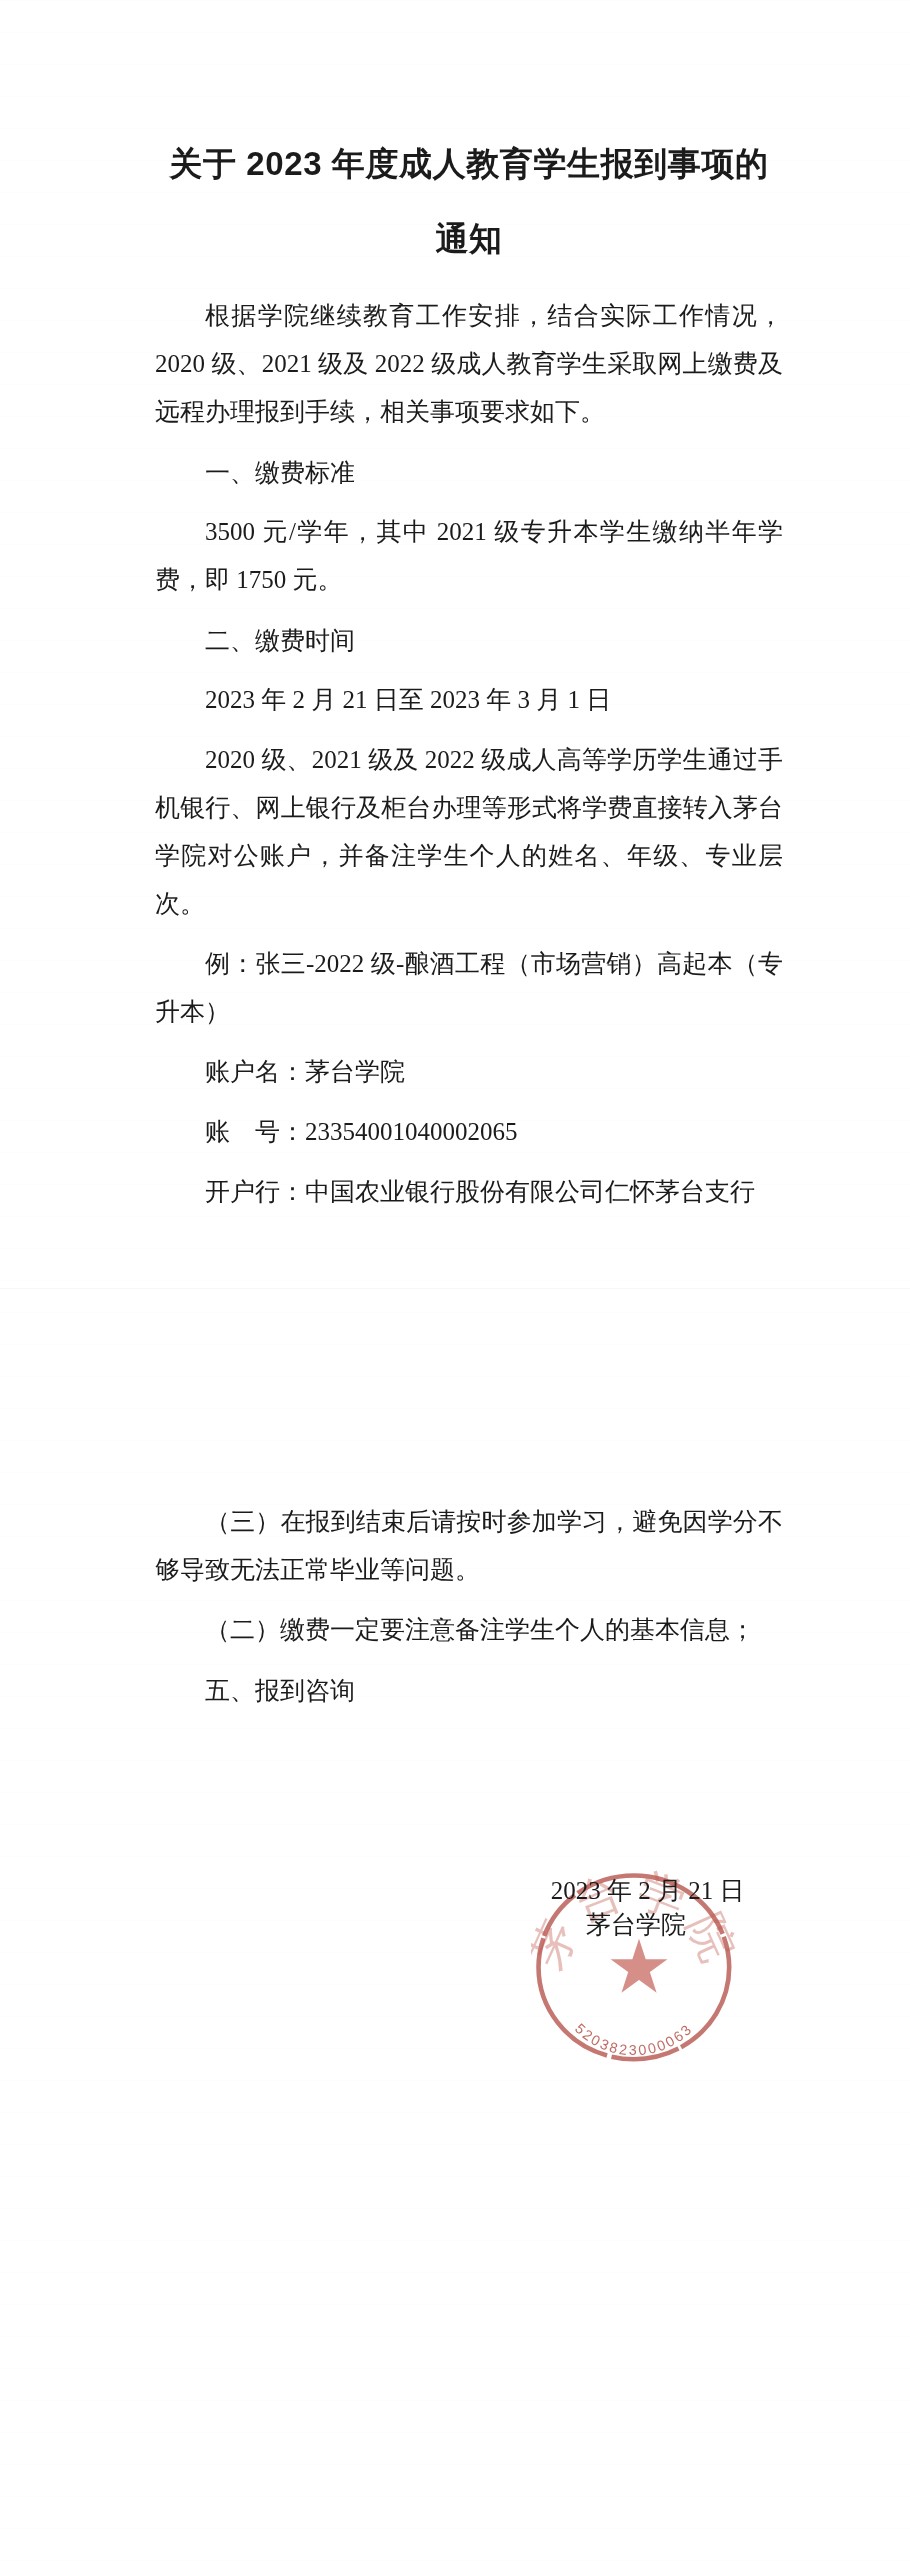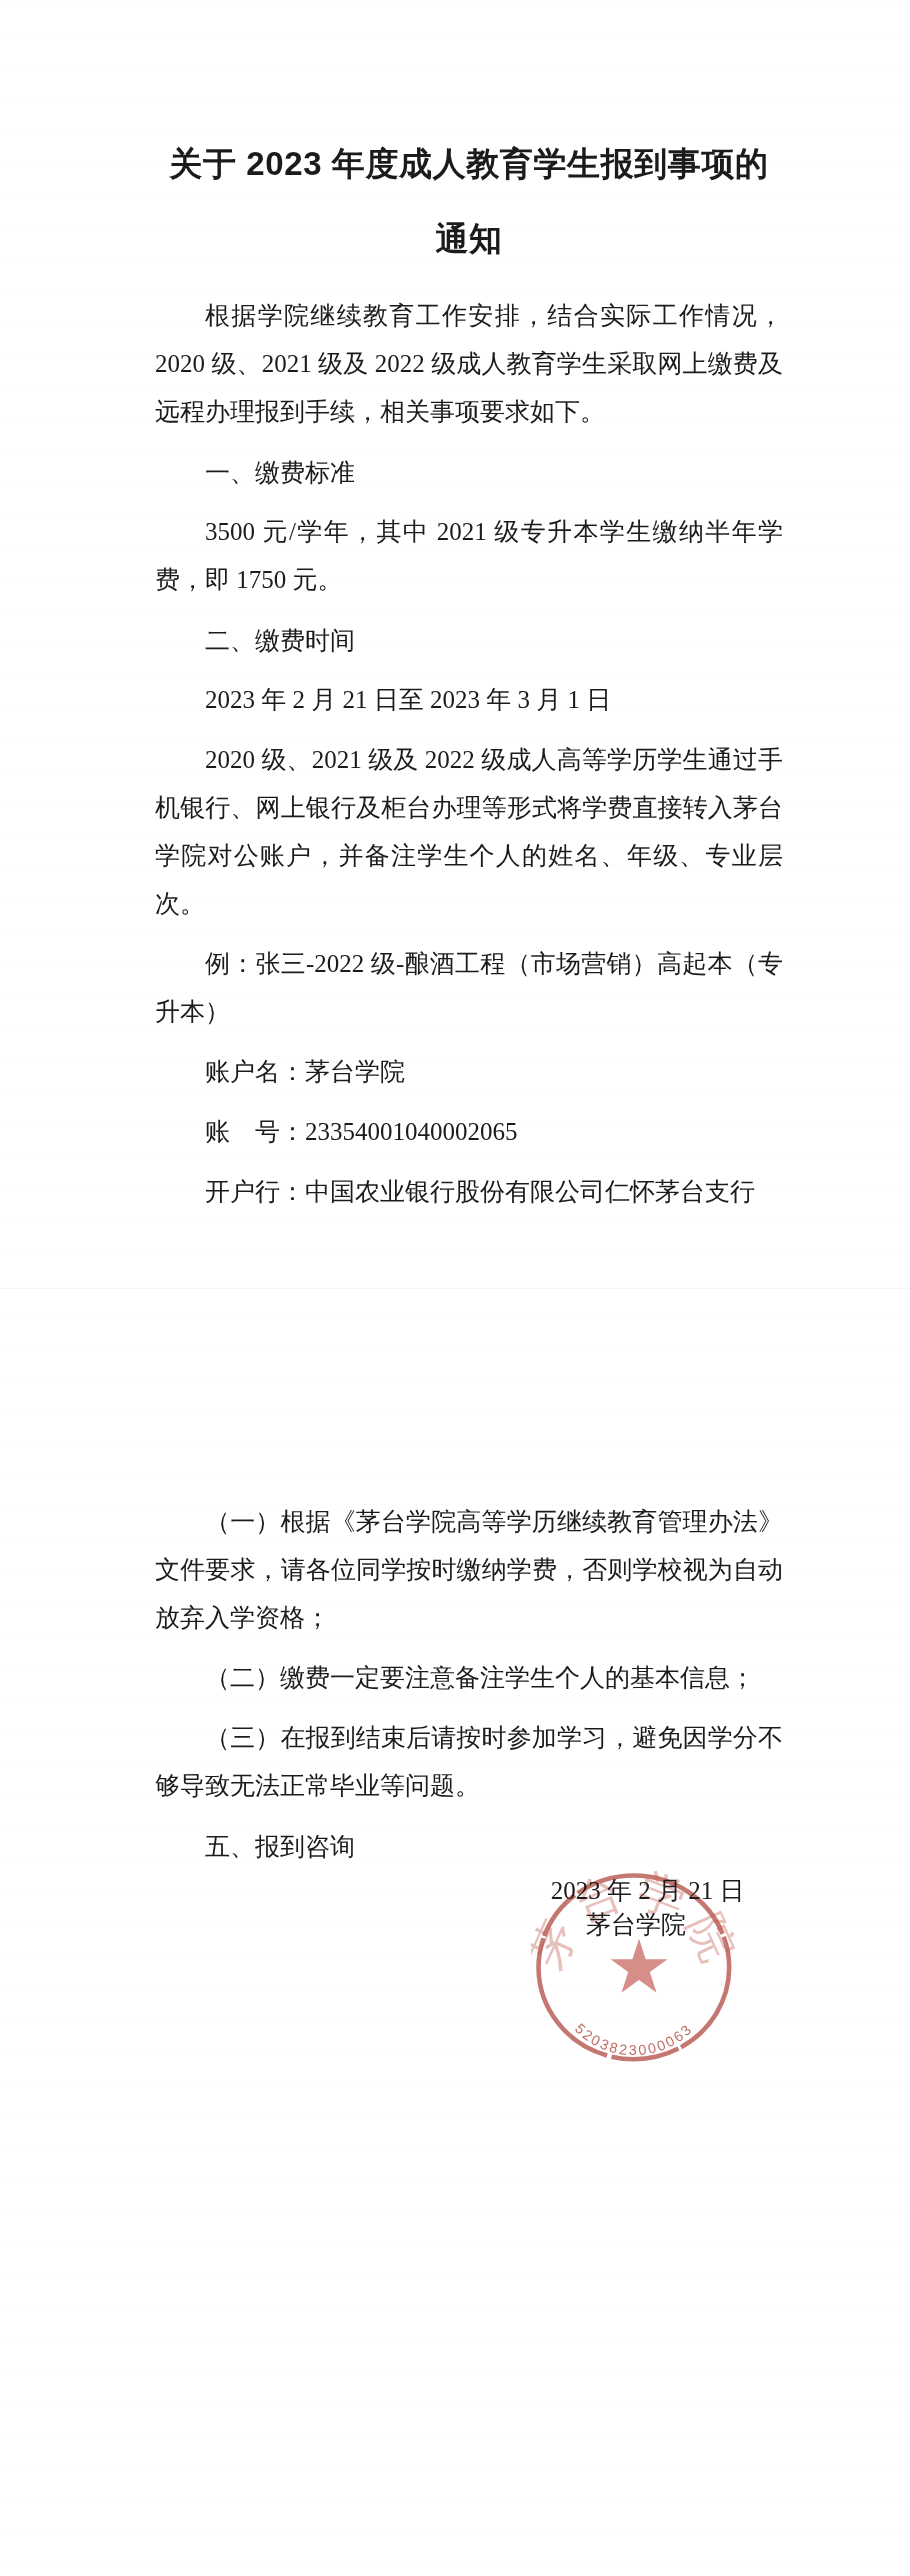--- a/index.html
+++ b/index.html
@@ -119,23 +119,22 @@
     <p class="heading">二、缴费时间</p>
     <p class="para">2023 年 2 月 21 日至 2023 年 3 月 1 日</p>
     <p class="para">2020 级、2021 级及 2022 级成人高等学历学生通过手机银行、网上银行及柜台办理等形式将学费直接转入茅台学院对公账户，并备注学生个人的姓名、年级、专业层次。</p>
     <p class="para">例：张三-2022 级-酿酒工程（市场营销）高起本（专升本）</p>
     <p class="para">账户名：茅台学院</p>
     <p class="para">账　号：23354001040002065</p>
     <p class="para">开户行：中国农业银行股份有限公司仁怀茅台支行</p>
 
     <div class="page-gap"></div>
 
-    <p class="para">（一）根据《茅台学院高等学历继续教育管理办法》文件要求，请各位同学按时缴纳学费，否则学校视为自动放弃入学资格；</p>
+    <p class="para">（三）在报到结束后请按时参加学习，避免因学分不够导致无法正常毕业等问题。</p>
     <p class="para">（二）缴费一定要注意备注学生个人的基本信息；</p>
-    <p class="para">（三）在报到结束后请按时参加学习，避免因学分不够导致无法正常毕业等问题。</p>
     <p class="heading">五、报到咨询</p>
   </div>
 
 </div>
 
 <div class="seal">
   <svg viewBox="0 0 355 350" xmlns="http://www.w3.org/2000/svg">
 
     <ellipse cx="179" cy="173" rx="166" ry="160" fill="none" stroke="#b5524a" stroke-width="8" stroke-opacity="0.78" stroke-dasharray="170 5 120 8 260 4 90 6 300 5"></ellipse>
 

